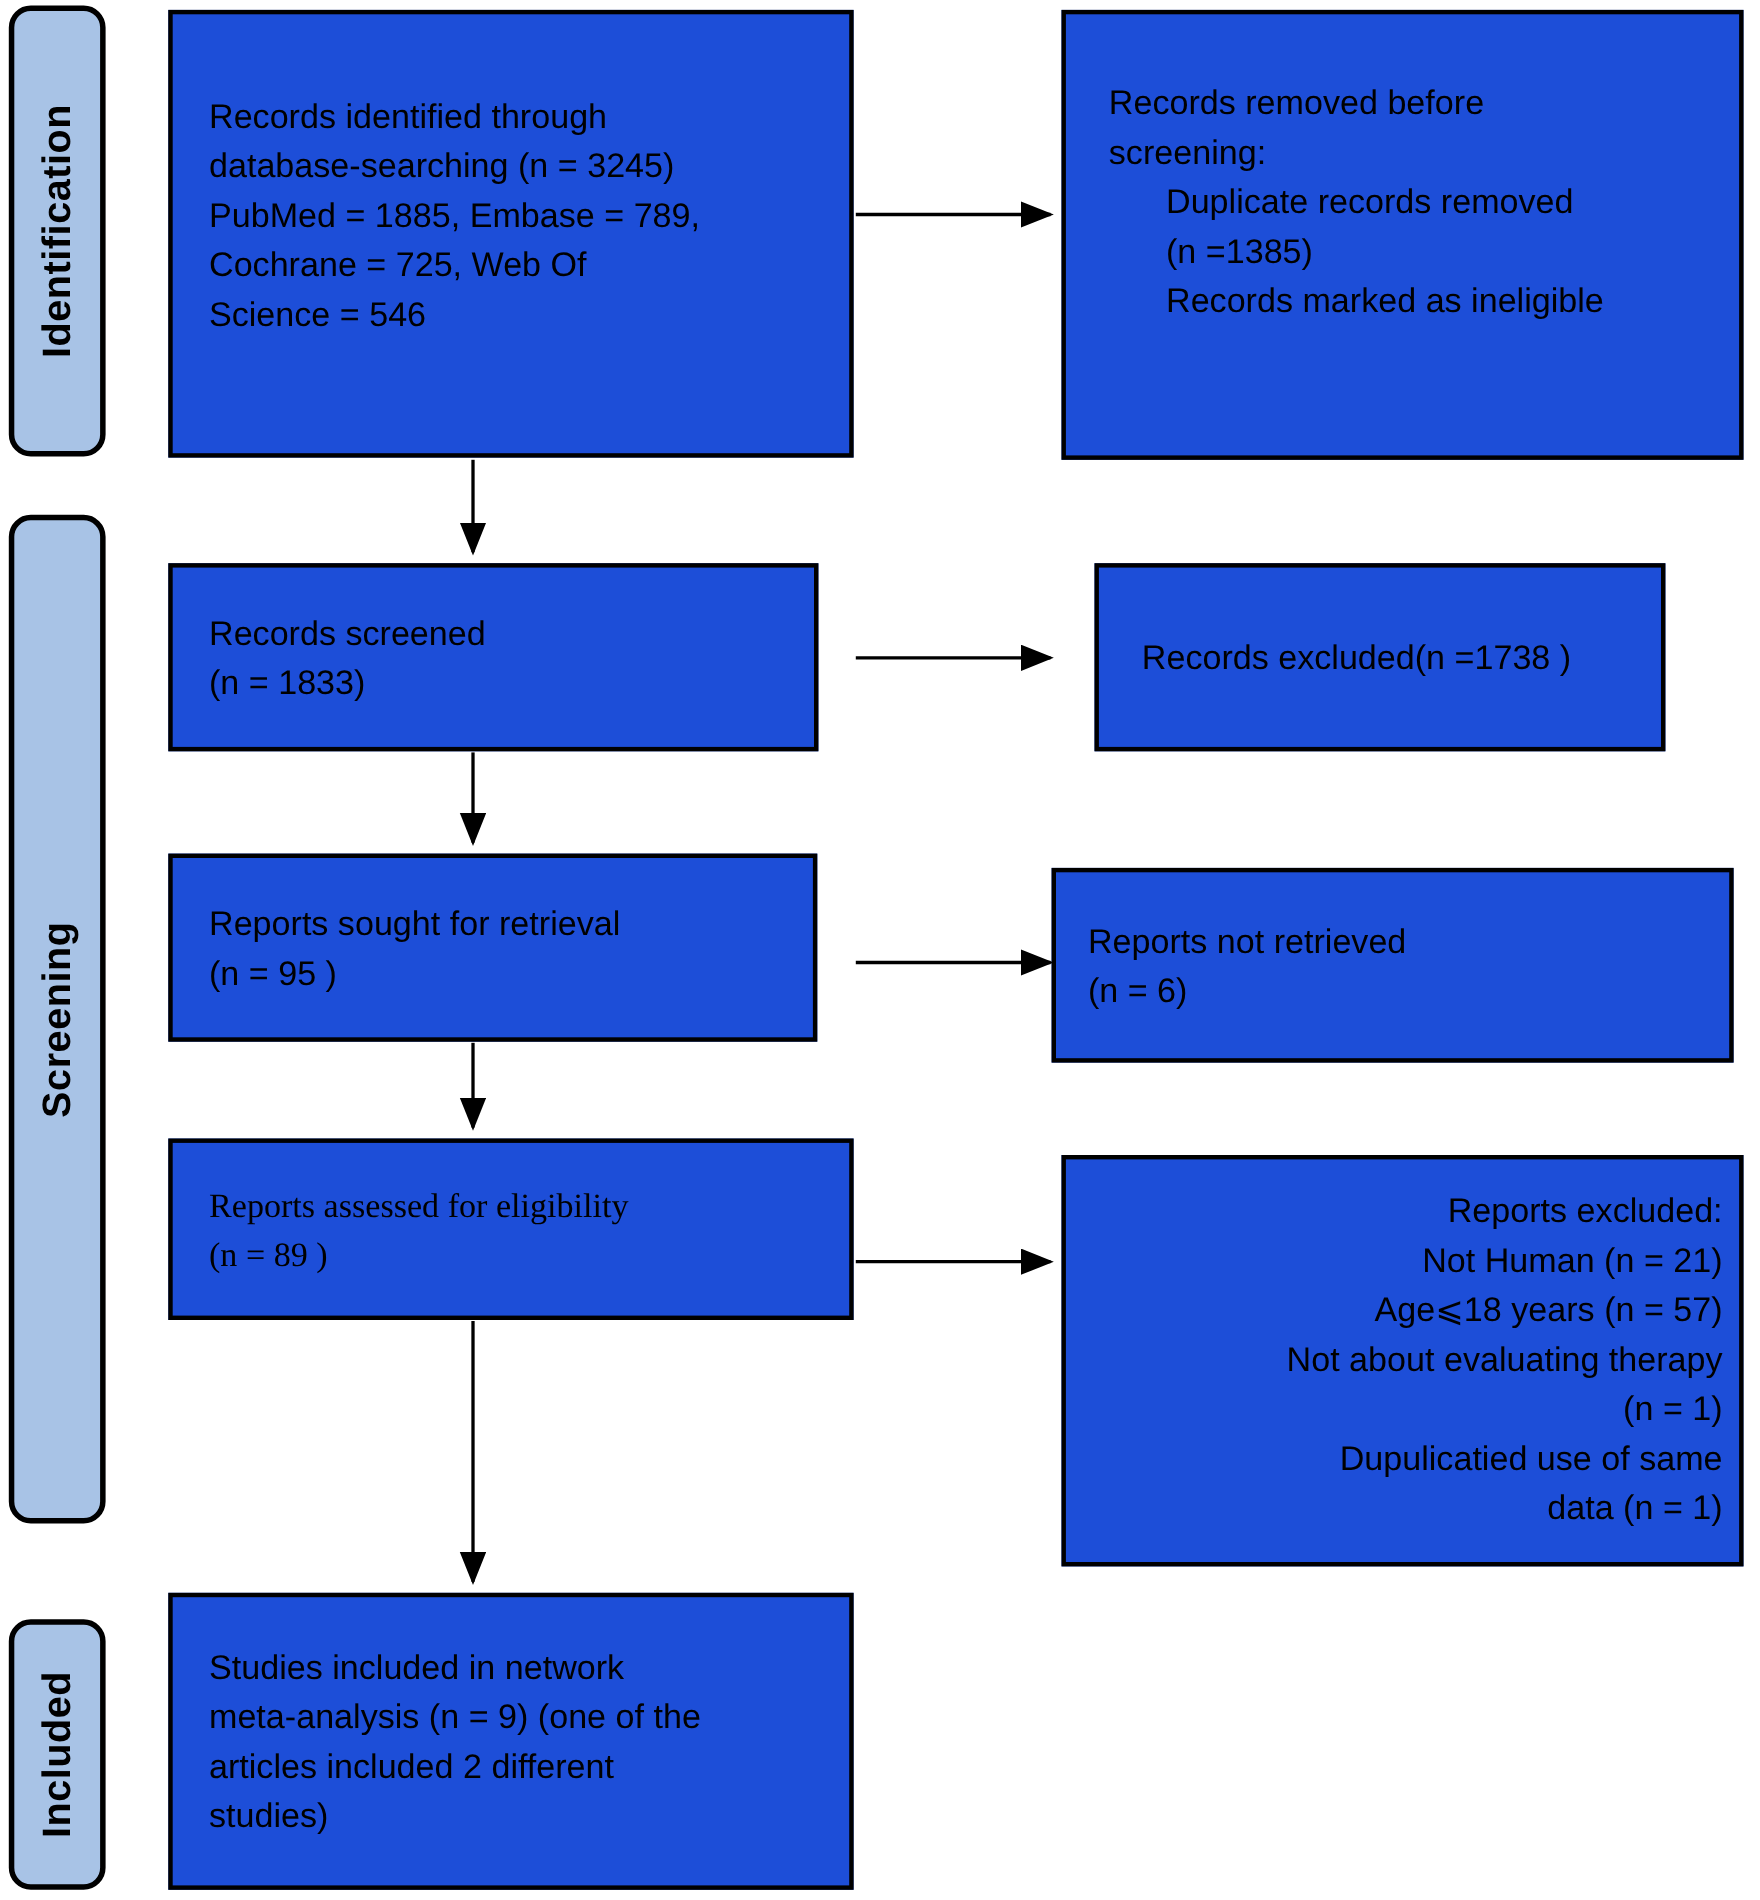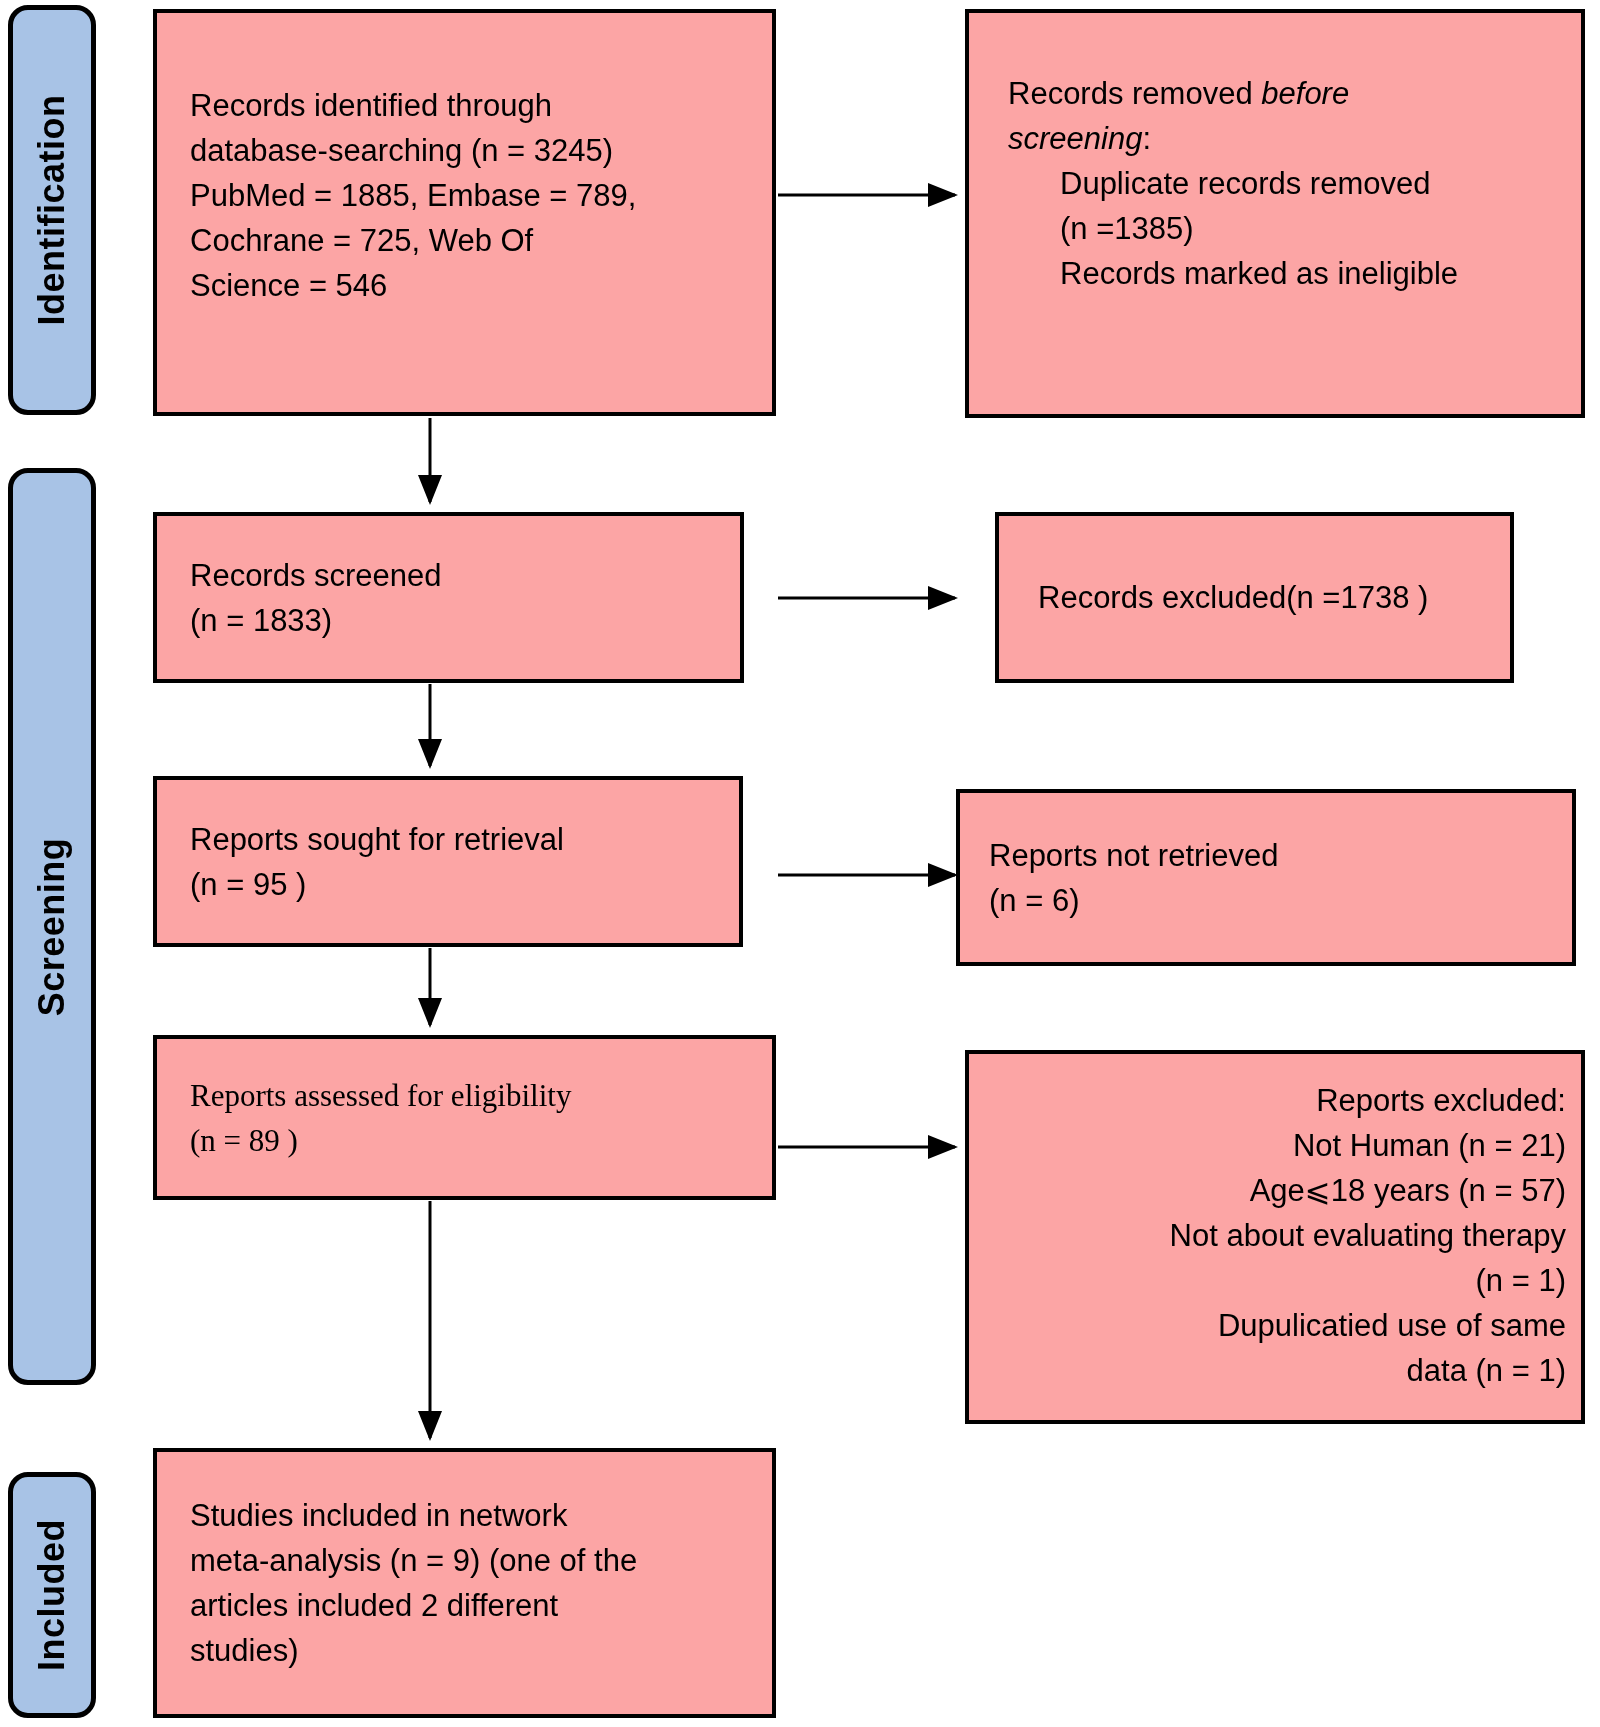--- a/index.html
+++ b/index.html
@@ -25,30 +25,30 @@
     position: absolute;
     top: 50%; left: 50%;
     transform: translate(-50%, -50%) rotate(-90deg);
     white-space: nowrap;
     font-size: 36px;
     font-weight: bold;
     letter-spacing: 0.5px;
   }
   .fbox {
     position: absolute;
-    background: #fca5a5;
+    background: #1d4ed8;
     border: 4px solid #000;
     box-sizing: border-box;
     font-size: 31px;
     line-height: 45px;
   }
   .vcenter { display: flex; flex-direction: column; justify-content: center; }
   .tline { white-space: nowrap; }
   .tline.indent { margin-left: 52px; }
-  .it { font-style: italic; }
+  .it { }
   #arrows { position: absolute; top: 0; left: 0; pointer-events: none; }
   
   #bar-identification { top: 5px;    height: 410px; }
   #bar-screening      { top: 468px;  height: 917px; }
   #bar-included       { top: 1472px; height: 246px; }
   #box-identified { left: 153px; top: 9px;    width: 623px; height: 407px; padding: 70px 20px 0 33px; }
   #box-screened   { left: 153px; top: 512px;  width: 591px; height: 171px; padding-left: 33px; }
   #box-sought     { left: 153px; top: 776px;  width: 590px; height: 171px; padding-left: 33px; }
   #box-assessed   { left: 153px; top: 1035px; width: 623px; height: 165px; padding-left: 33px; font-family: Liberation Serif, serif; }
   #box-included   { left: 153px; top: 1448px; width: 623px; height: 270px; padding-left: 33px; }

